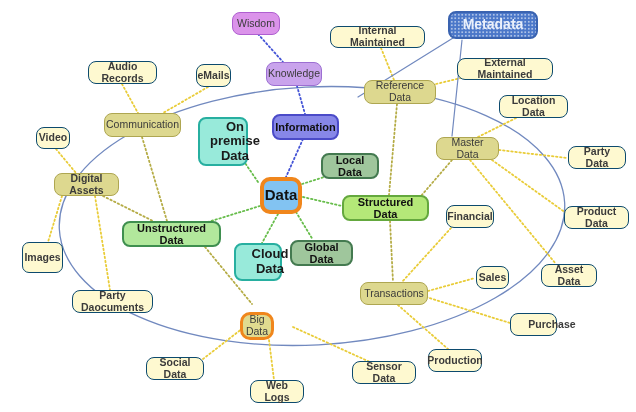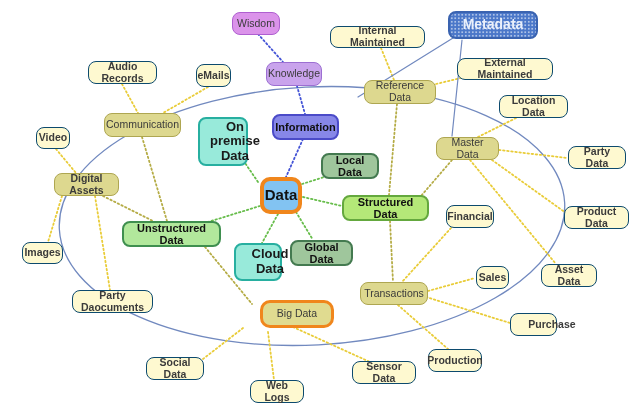--- a/index.html
+++ b/index.html
@@ -90,25 +90,25 @@
       <div class="node olive" style="left: 54px; top: 173px; width: 65px; height: 23px; font-weight: bold;">Digital Assets</div>
       <div class="node sage" style="left: 321px; top: 153px; width: 58px; height: 26px;">Local Data</div>
       <div class="node datacenter" style="left: 260px; top: 177px; width: 42px; height: 37px;">Data</div>
       <div class="node leaf" style="left: 568px; top: 146px; width: 58px; height: 23px;">Party Data</div>
       <div class="node green1" style="left: 342px; top: 195px; width: 87px; height: 26px;">Structured Data</div>
       <div class="node leaf" style="left: 446px; top: 205px; width: 48px; height: 23px;">Financial</div>
       <div class="node leaf" style="left: 564px; top: 206px; width: 65px; height: 23px;">Product Data</div>
       <div class="node green2" style="left: 122px; top: 221px; width: 99px; height: 26px;">Unstructured Data</div>
       <div class="node teal" style="left: 234px; top: 243px; width: 48px; height: 38px;">Cloud Data</div>
       <div class="node sage" style="left: 290px; top: 240px; width: 63px; height: 26px;">Global Data</div>
-      <div class="node leaf" style="left: 22px; top: 242px; width: 41px; height: 22px;">Images</div>
+      <div class="node leaf" style="left: 22px; top: 242px; width: 41px; height: 31px; border-radius: 7px;">Images</div>
       <div class="node leaf" style="left: 476px; top: 266px; width: 33px; height: 23px;">Sales</div>
       <div class="node leaf" style="left: 541px; top: 264px; width: 56px; height: 23px;">Asset Data</div>
       <div class="node olive" style="left: 360px; top: 282px; width: 68px; height: 23px;">Transactions</div>
       <div class="node leaf" style="left: 72px; top: 290px; width: 81px; height: 23px;">Party Daocuments</div>
       <div class="node leaf" style="left: 510px; top: 313px; width: 47px; height: 23px; padding-left: 40px;">Purchase</div>
-      <div class="node bigdata" style="left: 240px; top: 300px; width: 74px; height: 28px; margin-left: 20px;">Big Data</div>
+      <div class="node bigdata" style="left: 240px; top: 312px; width: 34px; height: 28px;">Big Data</div>
       <div class="node leaf" style="left: 428px; top: 349px; width: 54px; height: 23px;">Production</div>
       <div class="node leaf" style="left: 146px; top: 357px; width: 58px; height: 23px;">Social Data</div>
       <div class="node leaf" style="left: 352px; top: 361px; width: 64px; height: 23px;">Sensor Data</div>
       <div class="node leaf" style="left: 250px; top: 380px; width: 54px; height: 23px;">Web Logs</div>
     </div>
 </div>
 
 </body></html>

